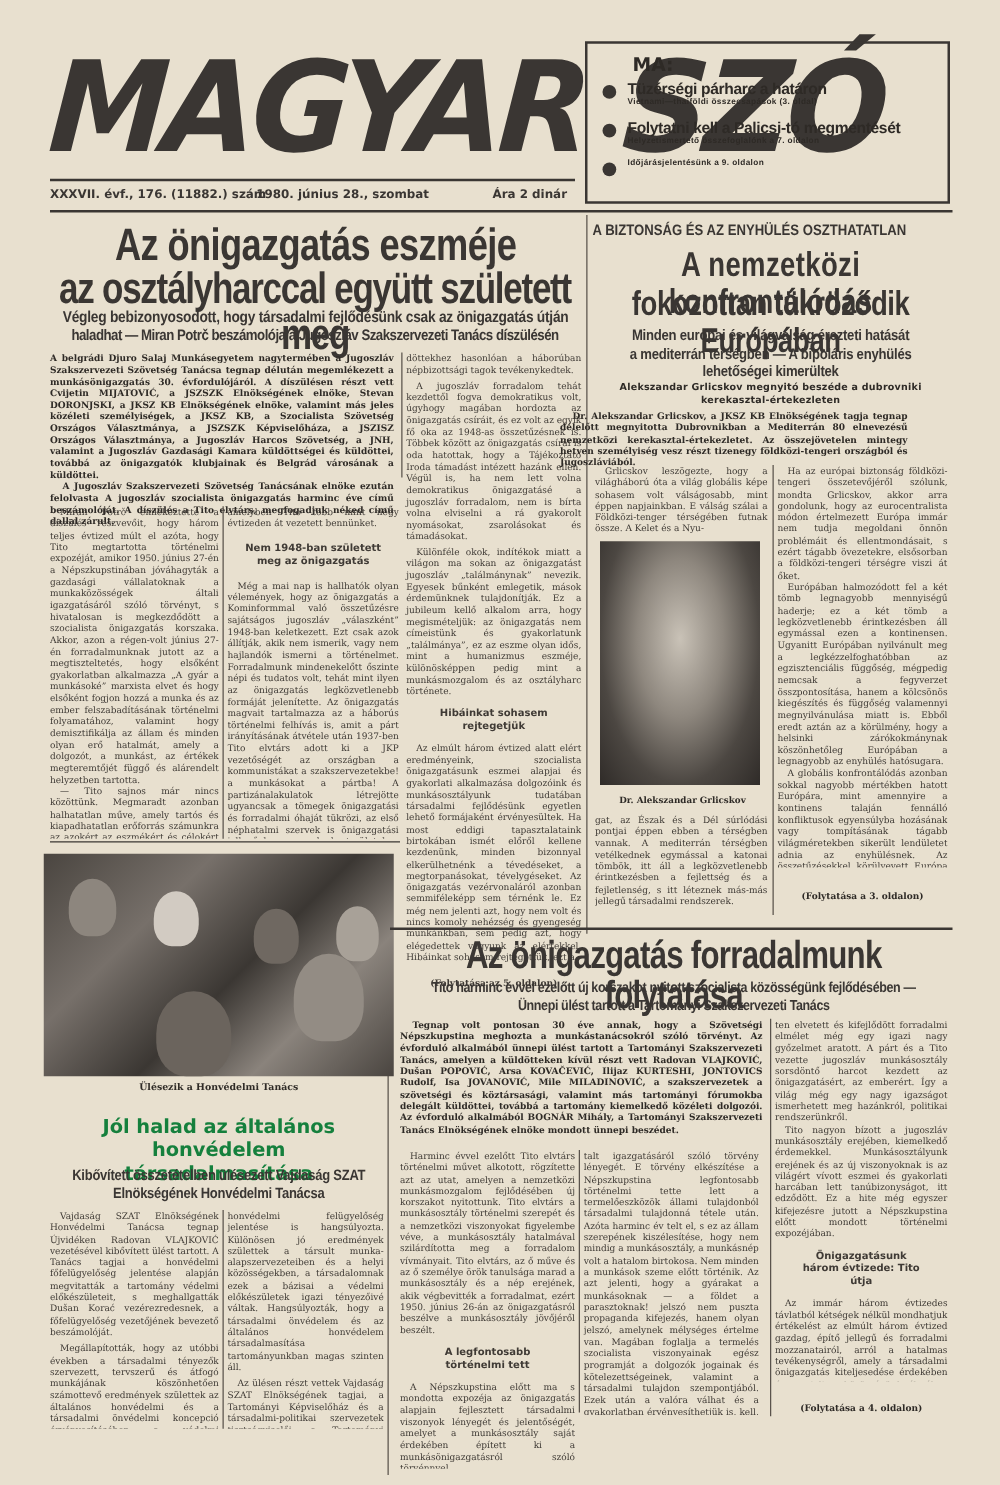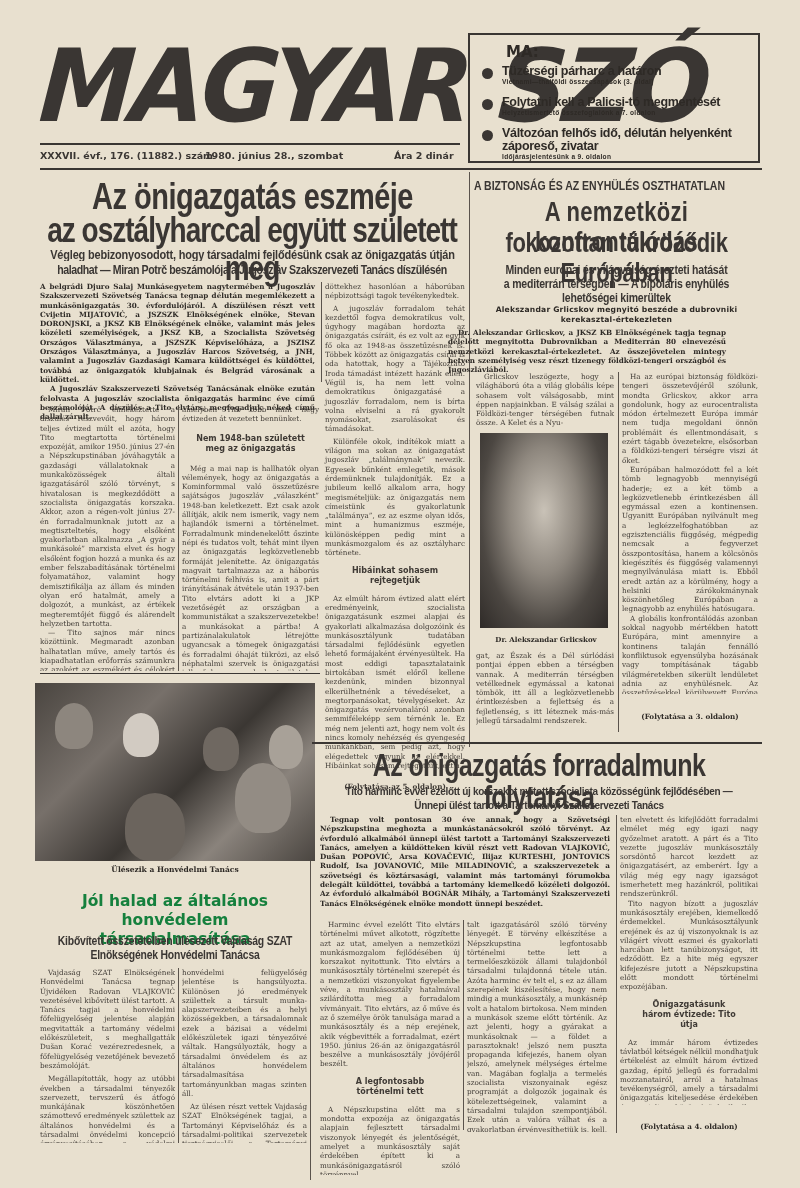--- a/index.html
+++ b/index.html
@@ -42,21 +42,20 @@
     <div class="ma-head">Tüzérségi párharc a határon</div>
     <div class="ma-sub">Vietnami—thaiföldi összecsapások (3. oldal)</div>
   </div>
   <div class="ma-item" style="top:61px;">
     <span class="ma-bullet"></span>
     <div class="ma-head">Folytatni kell a Palicsi-tó megmentését</div>
     <div class="ma-sub">Helyzetismertető összefoglalónk a 7. oldalon</div>
   </div>
   <div class="ma-item" style="top:92px;">
     <span class="ma-bullet"></span>
-    <div class="ma-head">Változóan felhős idő, délután helyenként záporeső, zivatar</div>
     <div class="ma-sub">Időjárásjelentésünk a 9. oldalon</div>
   </div>
 </div>
 
 <div class="abs rule" style="left:40px;top:168px;width:722px;height:2px;"></div>
 
 <div class="abs vline" style="left:469px;top:172px;height:575px;"></div>
 <div class="abs vline" style="left:310px;top:745px;height:435px;"></div>
 
 <div class="abs h1" style="left:40px;top:178px;width:425px;font-size:29px;line-height:30px;">Az önigazgatás eszméje</div>

